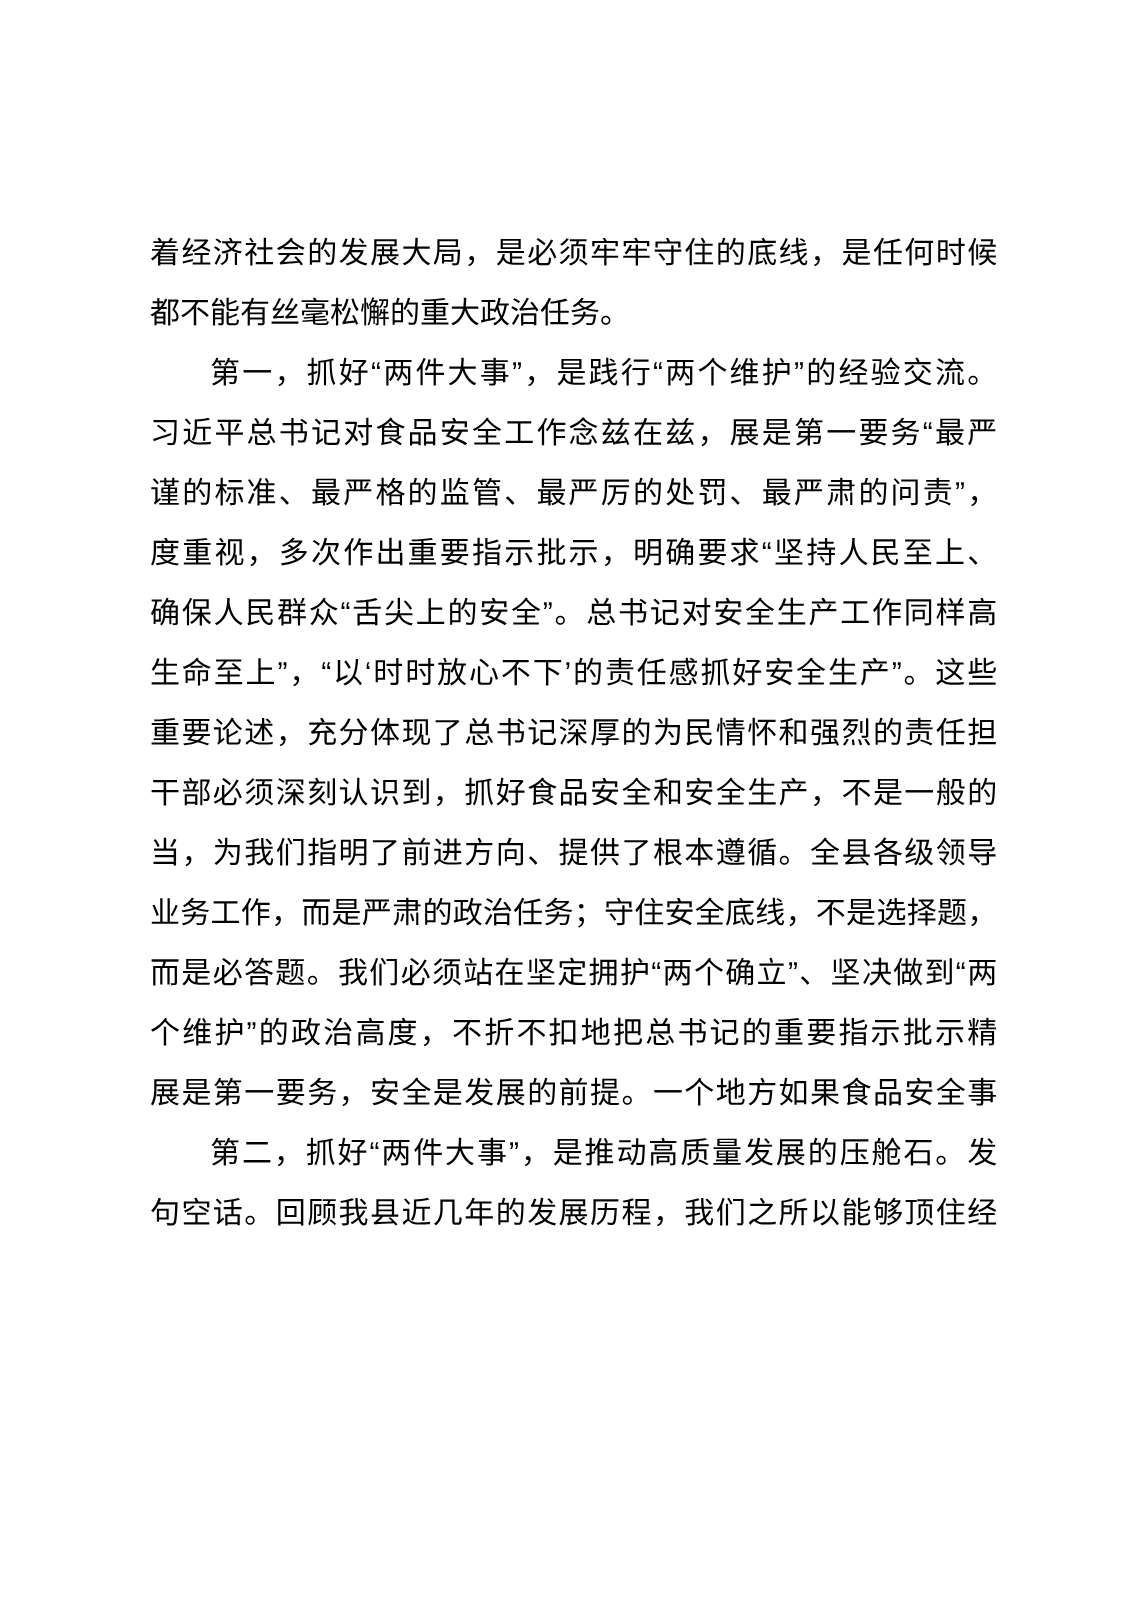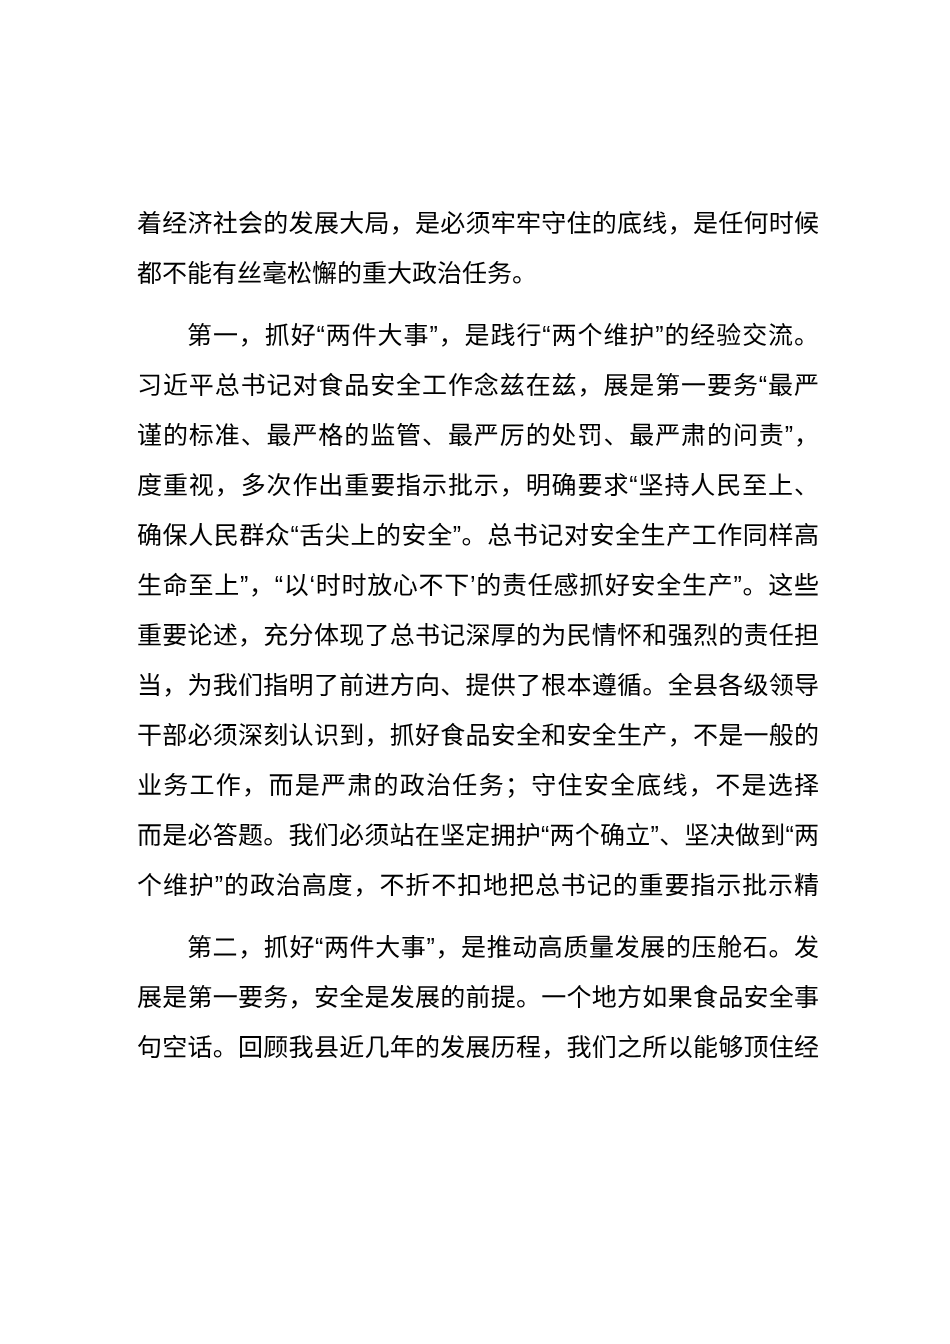--- a/index.html
+++ b/index.html
@@ -19,21 +19,21 @@
     position: absolute;
     left: 125px;
     top: 186px;
     width: 706px;
     color: #000000;
     font-size: 25px;
     line-height: 50px;
     font-weight: 400;
   }
   .paragraph {
-    margin: 12px;
+    margin: 0;
     padding: 0;
   }
   
   .line {
     text-align: justify;
     text-align-last: justify;
     height: 50px;
     overflow: hidden;
   }
   
@@ -55,25 +55,25 @@
         <div class="line para-end">都不能有丝毫松懈的重大政治任务。</div>
       </div>
       <div class="paragraph">
         <div class="line indent">第一，抓好“两件大事”，是践行“两个维护”的经验交流。</div>
         <div class="line">习近平总书记对食品安全工作念兹在兹，展是第一要务“最严</div>
         <div class="line">谨的标准、最严格的监管、最严厉的处罚、最严肃的问责”，</div>
         <div class="line">度重视，多次作出重要指示批示，明确要求“坚持人民至上、</div>
         <div class="line">确保人民群众“舌尖上的安全”。总书记对安全生产工作同样高</div>
         <div class="line">生命至上”，“以‘时时放心不下’的责任感抓好安全生产”。这些</div>
         <div class="line">重要论述，充分体现了总书记深厚的为民情怀和强烈的责任担</div>
+        <div class="line">干部必须深刻认识到，抓好食品安全和安全生产，不是一般的</div>
         <div class="line">当，为我们指明了前进方向、提供了根本遵循。全县各级领导</div>
-        <div class="line">干部必须深刻认识到，抓好食品安全和安全生产，不是一般的</div>
         <div class="line">业务工作，而是严肃的政治任务；守住安全底线，不是选择题，</div>
         <div class="line">而是必答题。我们必须站在坚定拥护“两个确立”、坚决做到“两</div>
         <div class="line">个维护”的政治高度，不折不扣地把总书记的重要指示批示精</div>
       </div>
       <div class="paragraph">
+        <div class="line">展是第一要务，安全是发展的前提。一个地方如果食品安全事</div>
         <div class="line indent">第二，抓好“两件大事”，是推动高质量发展的压舱石。发</div>
-        <div class="line">展是第一要务，安全是发展的前提。一个地方如果食品安全事</div>
         <div class="line">句空话。回顾我县近几年的发展历程，我们之所以能够顶住经</div>
       </div>
     </div>
 </div>
 
 </body></html>

